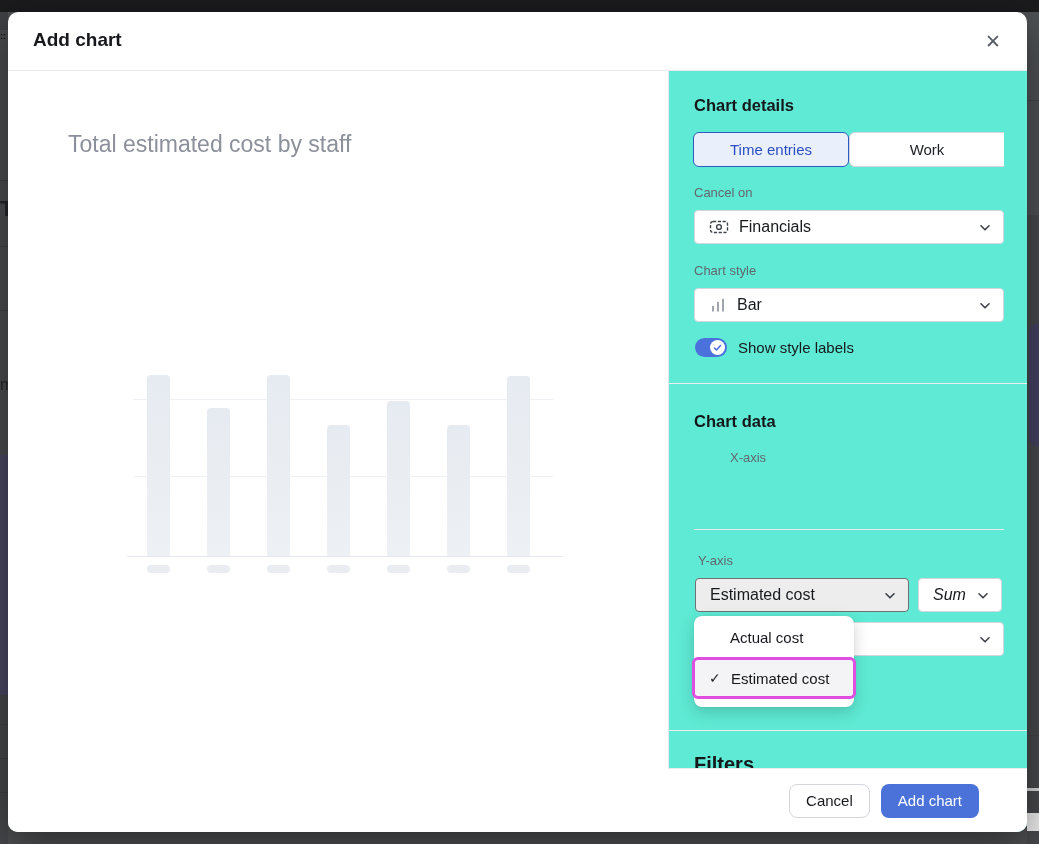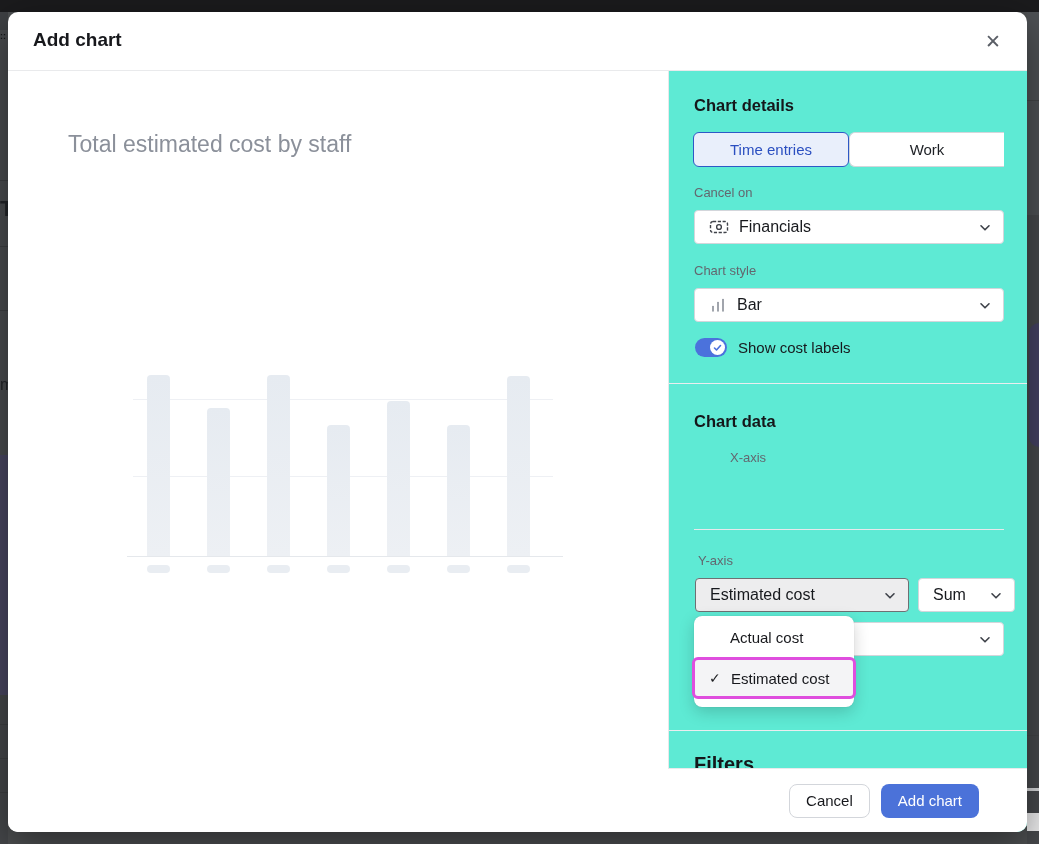--- a/index.html
+++ b/index.html
@@ -185,40 +185,40 @@
       </span>
     </div>
 
     <div class="toggle">
       <span class="knob">
         <svg width="9" height="8" viewBox="0 0 9 8">
             <path d="M1.5 4l2 2 4-4.5" stroke="#4b72dc" stroke-width="1.6" fill="none" stroke-linecap="round" stroke-linejoin="round"></path>
           </svg>
       </span>
     </div>
-    <div class="toggle-label">Show cost labels</div>
+    <div class="toggle-label">Show style labels</div>
 
     <div class="divider-full" style="top:312px;"></div>
 
     <div class="h2" style="left:25px;top:341px;">Chart data</div>
 
     <div class="field-label" style="left:25px;top:379px;margin-left:36px;">X-axis</div>
 
     <div class="divider-inset" style="top:458px;"></div>
 
     <div class="field-label" style="left:29px;top:482px;">Y-axis</div>
     <div class="select active" style="left:26px;top:507px;width:214px;">
       <span class="txt">Estimated cost</span>
       <span class="chev">
         <svg width="12" height="8" viewBox="0 0 12 8">
             <path d="M2 1.8l4 4 4-4" stroke="#3e4249" stroke-width="1.6" fill="none" stroke-linecap="round" stroke-linejoin="round"></path>
           </svg>
       </span>
     </div>
-    <div class="select" style="left:249px;top:507px;width:97px;">
+    <div class="select" style="left:249px;top:507px;width:84px;font-style:italic;">
       <span class="txt">Sum</span>
       <span class="chev">
         <svg width="12" height="8" viewBox="0 0 12 8">
             <path d="M2 1.8l4 4 4-4" stroke="#3e4249" stroke-width="1.6" fill="none" stroke-linecap="round" stroke-linejoin="round"></path>
           </svg>
       </span>
     </div>
 
     <div class="select" style="left:25px;top:551px;width:310px;z-index:1;">
       <span class="txt"></span>

